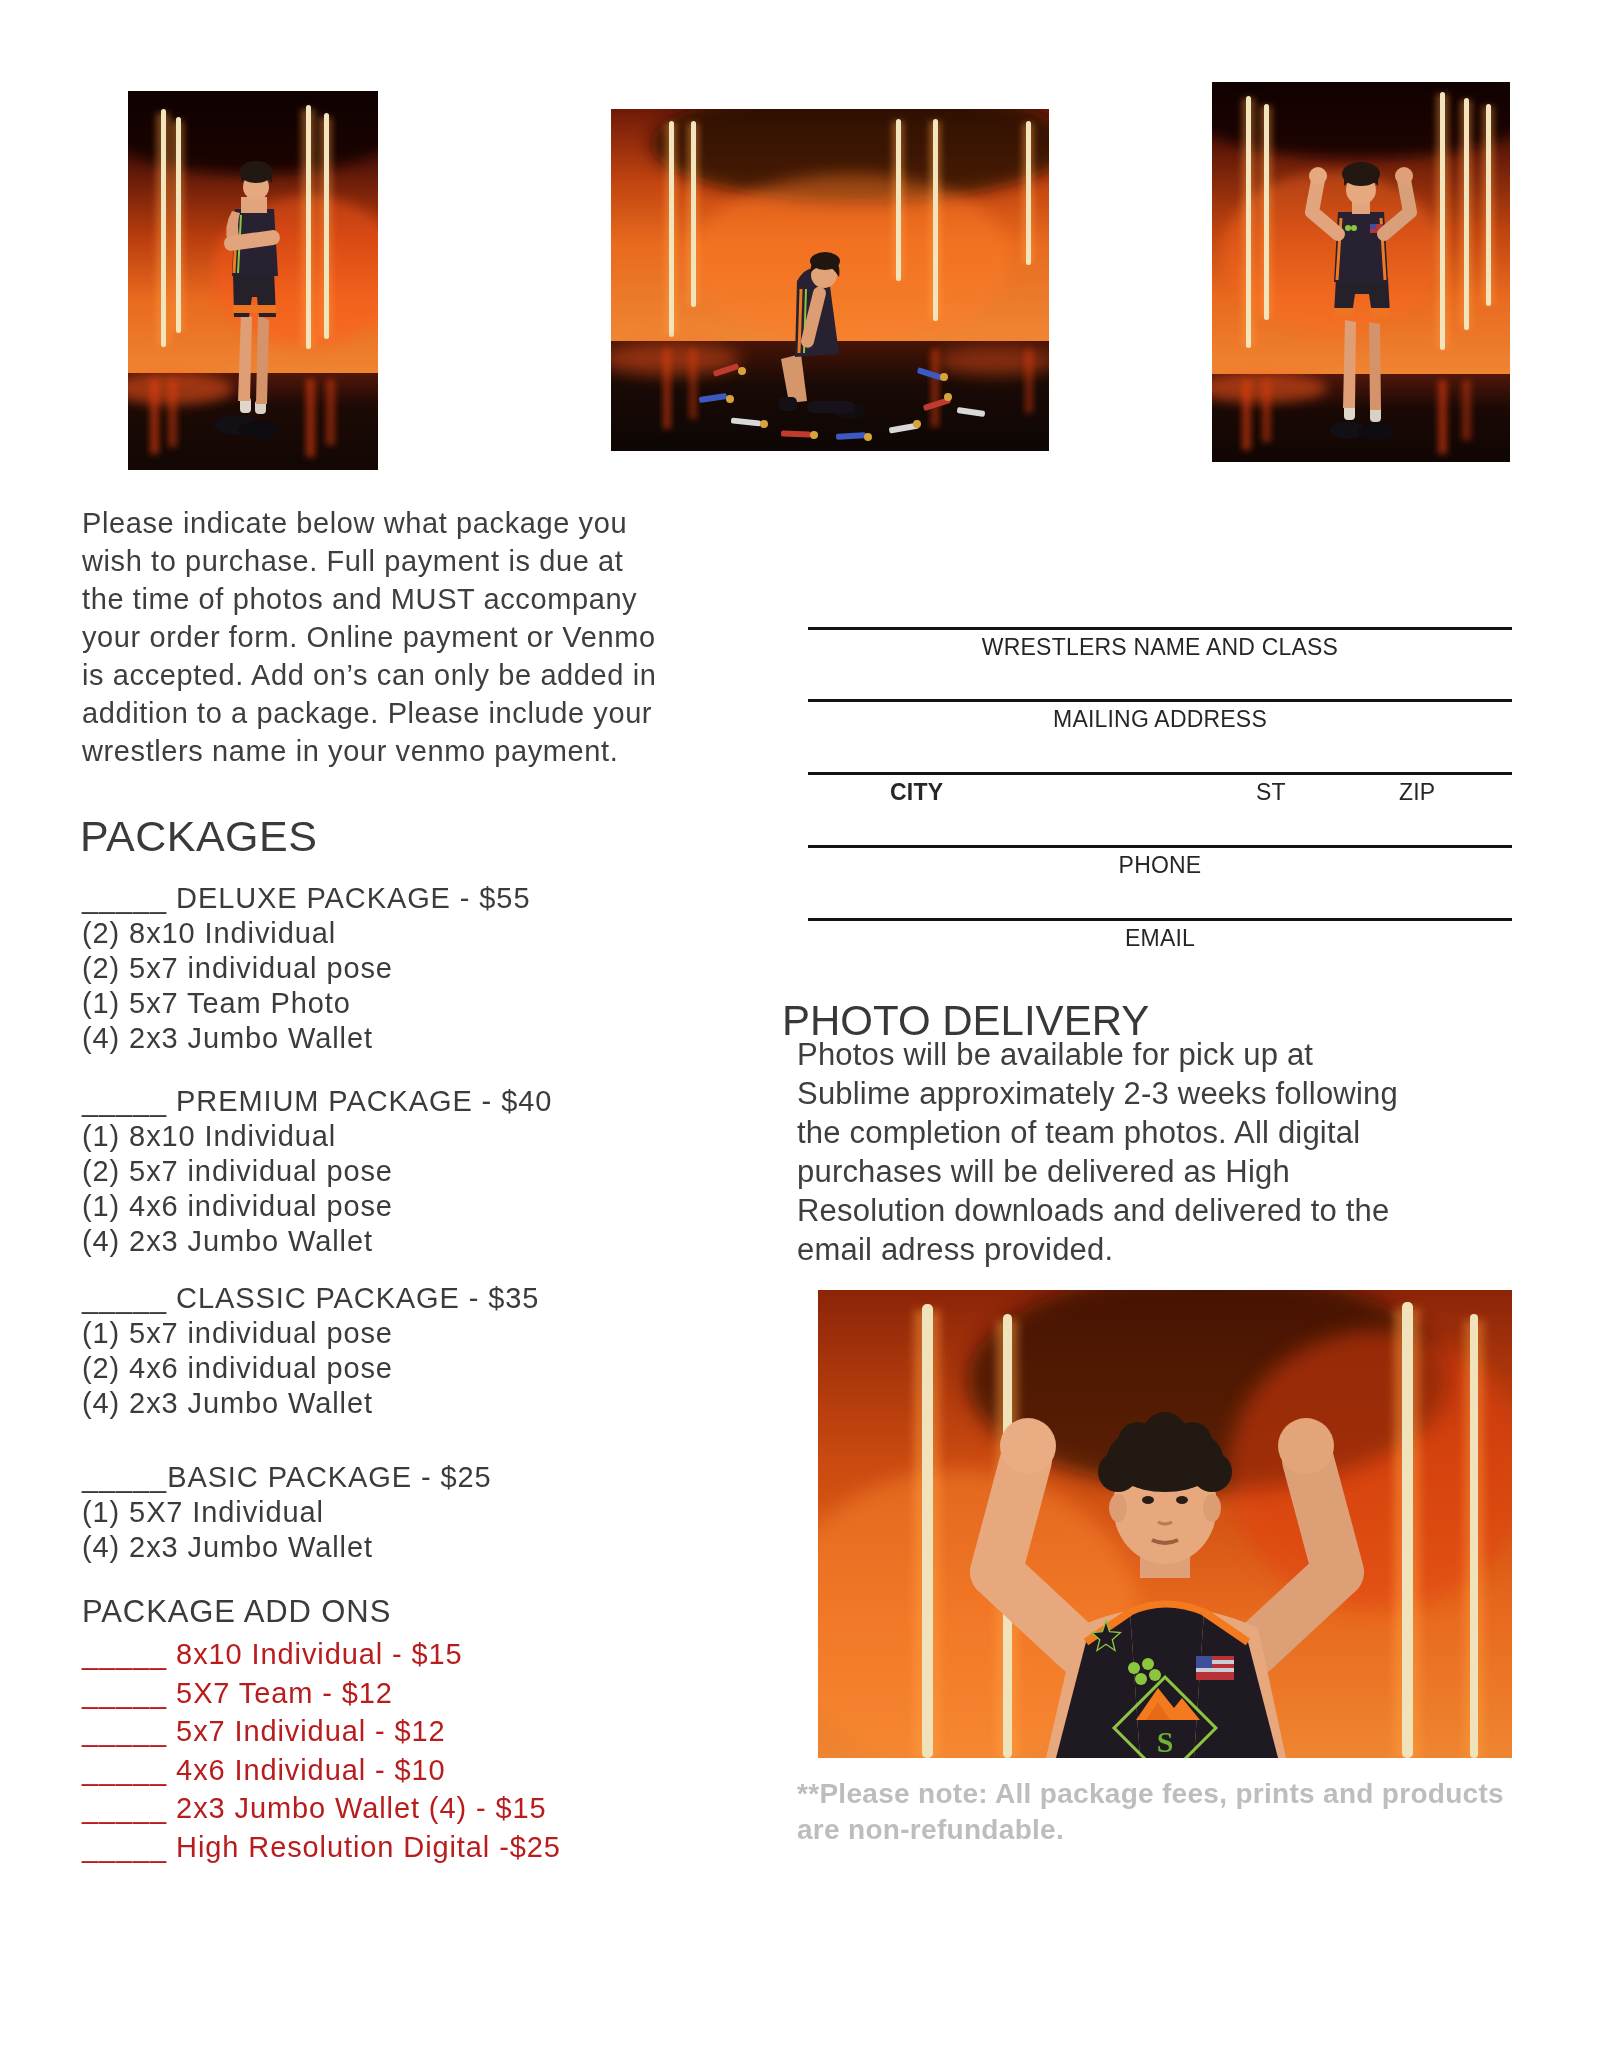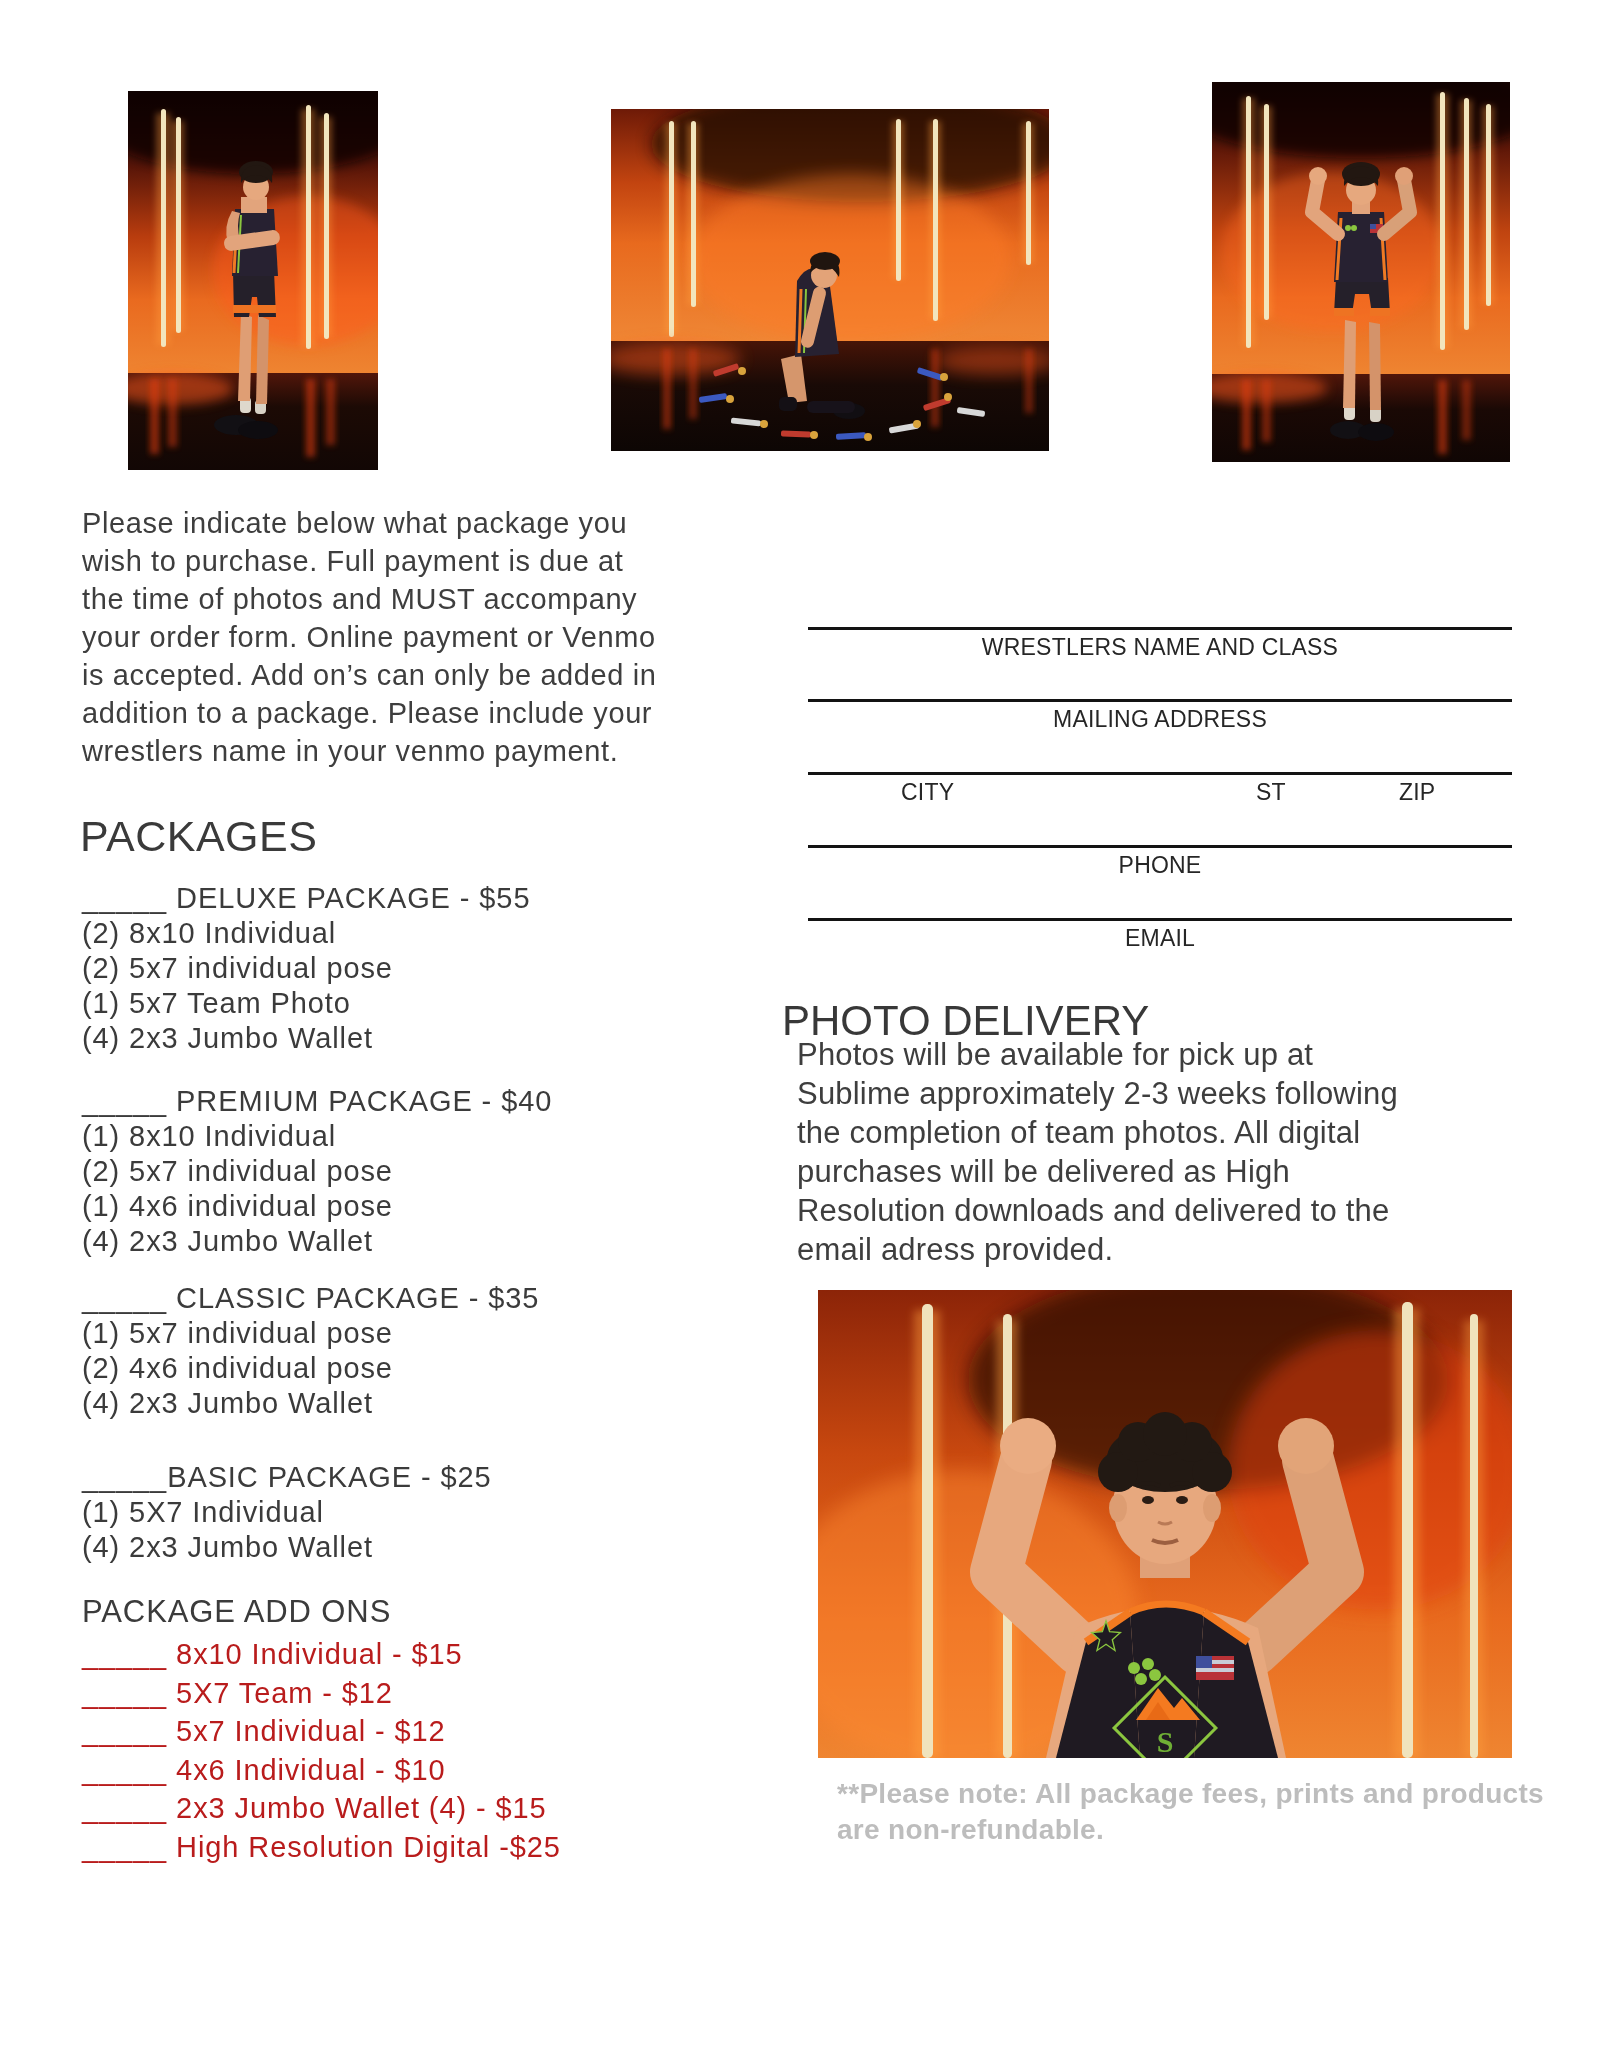--- a/index.html
+++ b/index.html
@@ -37,21 +37,21 @@
   }
   .flabel-inline{position:absolute;top:7px;font-size:23px;letter-spacing:0.2px;color:#262626;}
 
   .pd-head{left:768px;top:997px;font-size:42px;line-height:48px;color:#383838;margin-left:14px;}
   .pd-body{
     left:797px;top:1035px;width:700px;
     font-size:31px;line-height:39px;letter-spacing:0.2px;
     color:#3e3e3e;white-space:pre-line;
   }
   .note{
-    left:837px;top:1776px;width:720px;
+    left:797px;top:1776px;width:720px;
     font-size:28px;line-height:36px;font-weight:700;letter-spacing:0.3px;
     color:#bdbdbd;white-space:pre-line;
   }
   .contact{
     left:797px;top:1869px;width:716px;text-align:center;
     font-size:28px;line-height:31px;font-weight:700;letter-spacing:0.3px;
     color:#bdbdbd;
   }
 </style>
 </head>
@@ -322,21 +322,21 @@
     <div class="flabel">WRESTLERS NAME AND CLASS</div>
   </div>
 
   <div class="ffield" style="top:699px;">
     <div class="frule"></div>
     <div class="flabel">MAILING ADDRESS</div>
   </div>
 
   <div class="ffield" style="top:772px;height:40px;">
     <div class="frule"></div>
-    <span class="flabel-inline" style="left:93px;">CITY</span>
+    <span class="flabel-inline" style="left:82px;font-weight:bold;">CITY</span>
     <span class="flabel-inline" style="left:448px;">ST</span>
     <span class="flabel-inline" style="left:591px;">ZIP</span>
   </div>
 
   <div class="ffield" style="top:845px;">
     <div class="frule"></div>
     <div class="flabel">PHONE</div>
   </div>
 
   <div class="ffield" style="top:918px;">

